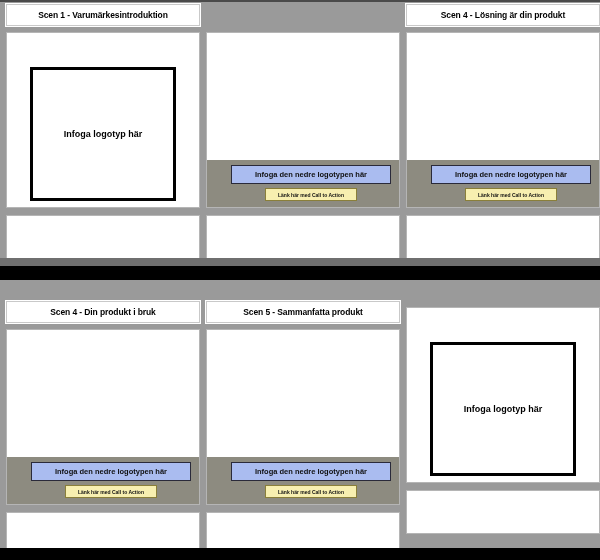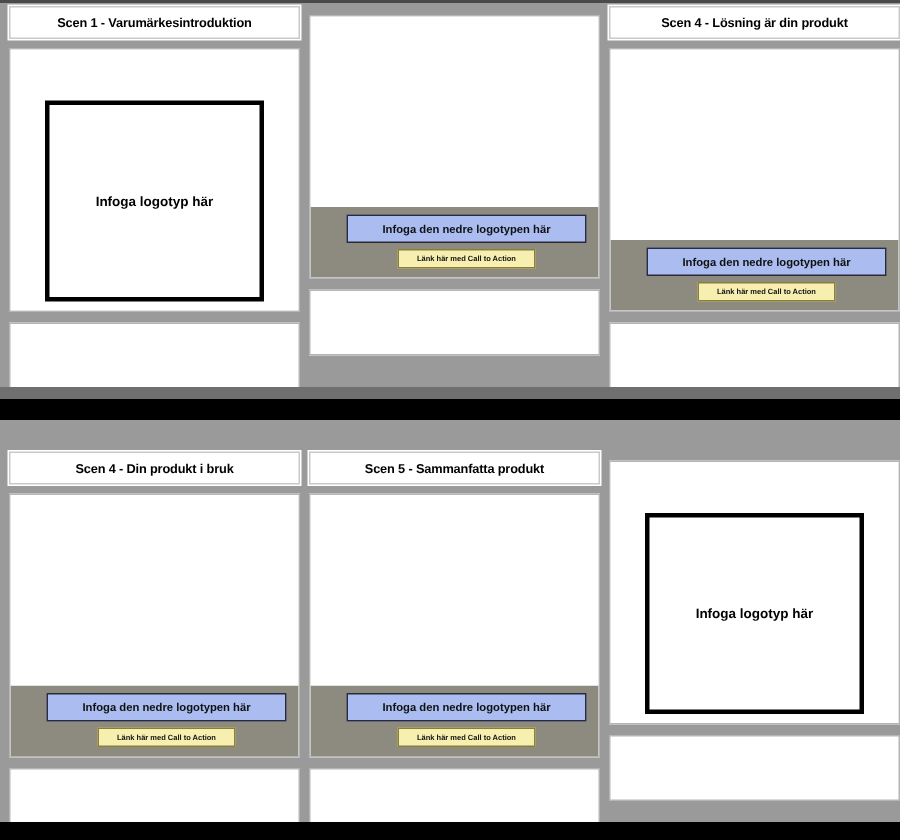--- a/index.html
+++ b/index.html
@@ -95,21 +95,21 @@
     box-sizing:border-box;
   }
 </style>
 </head>
 <body>
 
 <div class="page">
 
   <div class="topline"></div>
 
-  <div class="row" style="top:4px;">
+  <div class="row" style="top:4px;align-items:flex-end;">
 
     <div class="col">
       <div class="scene-title">Scen 1 - Varumärkesintroduktion</div>
       <div class="gapA"></div>
       <div class="slide">
         <div class="slide-body">
           <div class="logo-wrap">
             <div class="logo-box">Infoga logotyp här</div>
           </div>
         </div>

